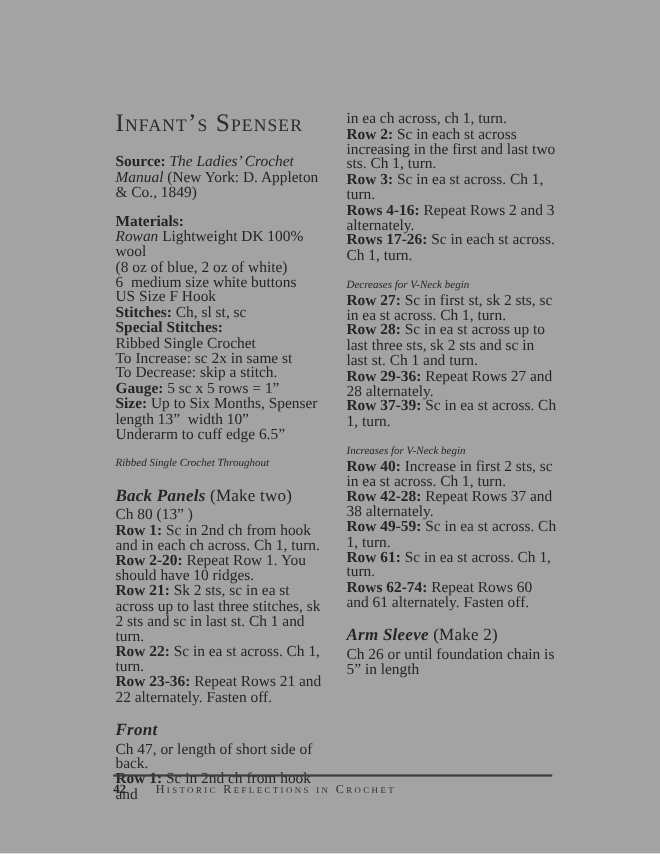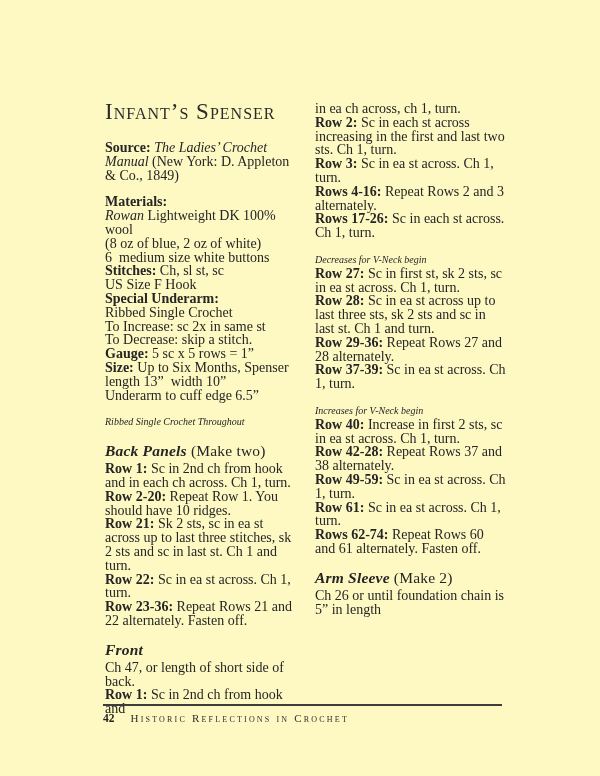--- a/index.html
+++ b/index.html
@@ -1,21 +1,21 @@
 <!DOCTYPE html>
 <html><head>
 <meta charset="utf-8">
 <style>
   * { margin:0; padding:0; box-sizing:border-box; }
   html, body { background:#ffffff; }
   .page {
     position:relative;
     width:600px;
     height:776px;
-    background:#fef9c3;
+    background:#a3a3a3;
     font-family:"Liberation Serif","DejaVu Serif",serif;
     color:#252525;
     overflow:hidden;
   }
   .content {
     position:absolute;
     left:105px;
     top:99px;
     width:402px;
     display:flex;
@@ -54,52 +54,53 @@
   .space-before { margin-top:13px; }
   .run-bold { font-weight:bold; }
   .run-italic { font-style:italic; }
   .run-bolditalic { font-weight:bold; font-style:italic; }
   .run-regular { font-weight:normal; font-style:normal; }
   .footer { position:absolute; left:103px; top:704px; width:399px; }
   .footer-rule { height:2px; background:#3d3d3d; }
   .footer-line { margin-top:6px; display:flex; align-items:baseline; }
   .page-number { font-weight:bold; font-size:11.5px; color:#222222; }
   .book-title {
-    margin-left:16px;
+    margin-left:27px;
     font-variant:small-caps;
     font-size:11px;
     letter-spacing:2.2px;
     color:#2e2e2e;
   }
 </style>
 </head>
 <body>
 
 <div class="page">
   <main class="content">
     <div class="column column-left">
       <h1 class="article-title">Infant’s Spenser</h1>
       <div class="blocks" id="left-blocks">
           <p class="para"><span class="run-bold">Source: </span><span class="run-italic">The Ladies’ Crochet Manual</span><span class="run-regular"> (New York: D. Appleton &amp; Co., 1849)</span></p>
           <p class="para space-before"><span class="run-bold">Materials:</span></p>
           <p class="para"><span class="run-italic">Rowan</span><span class="run-regular"> Lightweight DK 100% wool</span></p>
           <p class="para"><span class="run-regular">(8 oz of blue, 2 oz of white)</span></p>
           <p class="para"><span class="run-regular">6  medium size white buttons</span></p>
+          <p class="para"><span class="run-regular">US Size F Hook</span></p>
           <p class="para"><span class="run-bold">Stitches:</span><span class="run-regular"> Ch, sl st, sc</span></p>
-          <p class="para"><span class="run-regular">US Size F Hook</span></p>
-          <p class="para"><span class="run-bold">Special Underarm:</span></p>
+          <p class="para"><span class="run-bold">Special Stitches:</span></p>
           <p class="para"><span class="run-regular">Ribbed Single Crochet</span></p>
           <p class="para"><span class="run-regular">To Increase: sc 2x in same st</span></p>
           <p class="para"><span class="run-regular">To Decrease: skip a stitch.</span></p>
           <p class="para"><span class="run-bold">Gauge:</span><span class="run-regular"> 5 sc x 5 rows = 1”</span></p>
           <p class="para"><span class="run-bold">Size:</span><span class="run-regular"> Up to Six Months, Spenser</span></p>
           <p class="para"><span class="run-regular">length 13”  width 10”</span></p>
           <p class="para"><span class="run-regular">Underarm to cuff edge 6.5”</span></p>
           <p class="subhead space-before"><span class="run-italic">Ribbed Single Crochet Throughout</span></p>
           <h2 class="heading space-before"><span class="run-bolditalic">Back Panels</span><span class="run-regular"> (Make two)</span></h2>
+          <p class="para"><span class="run-regular">Ch 80 (13” )</span></p>
           <p class="para"><span class="run-bold">Row 1:</span><span class="run-regular"> Sc in 2nd ch from hook and in each ch across. Ch 1, turn.</span></p>
           <p class="para"><span class="run-bold">Row 2-20:</span><span class="run-regular"> Repeat Row 1. You should have 10 ridges.</span></p>
           <p class="para"><span class="run-bold">Row 21:</span><span class="run-regular"> Sk 2 sts, sc in ea st across up to last three stitches, sk 2 sts and sc in last st. Ch 1 and turn.</span></p>
           <p class="para"><span class="run-bold">Row 22:</span><span class="run-regular"> Sc in ea st across. Ch 1, turn.</span></p>
           <p class="para"><span class="run-bold">Row 23-36:</span><span class="run-regular"> Repeat Rows 21 and 22 alternately. Fasten off.</span></p>
           <h2 class="heading space-before"><span class="run-bolditalic">Front</span></h2>
           <p class="para"><span class="run-regular">Ch 47, or length of short side of back.</span></p>
           <p class="para"><span class="run-bold">Row 1:</span><span class="run-regular"> Sc in 2nd ch from hook and</span></p>
         </div>
     </div>

